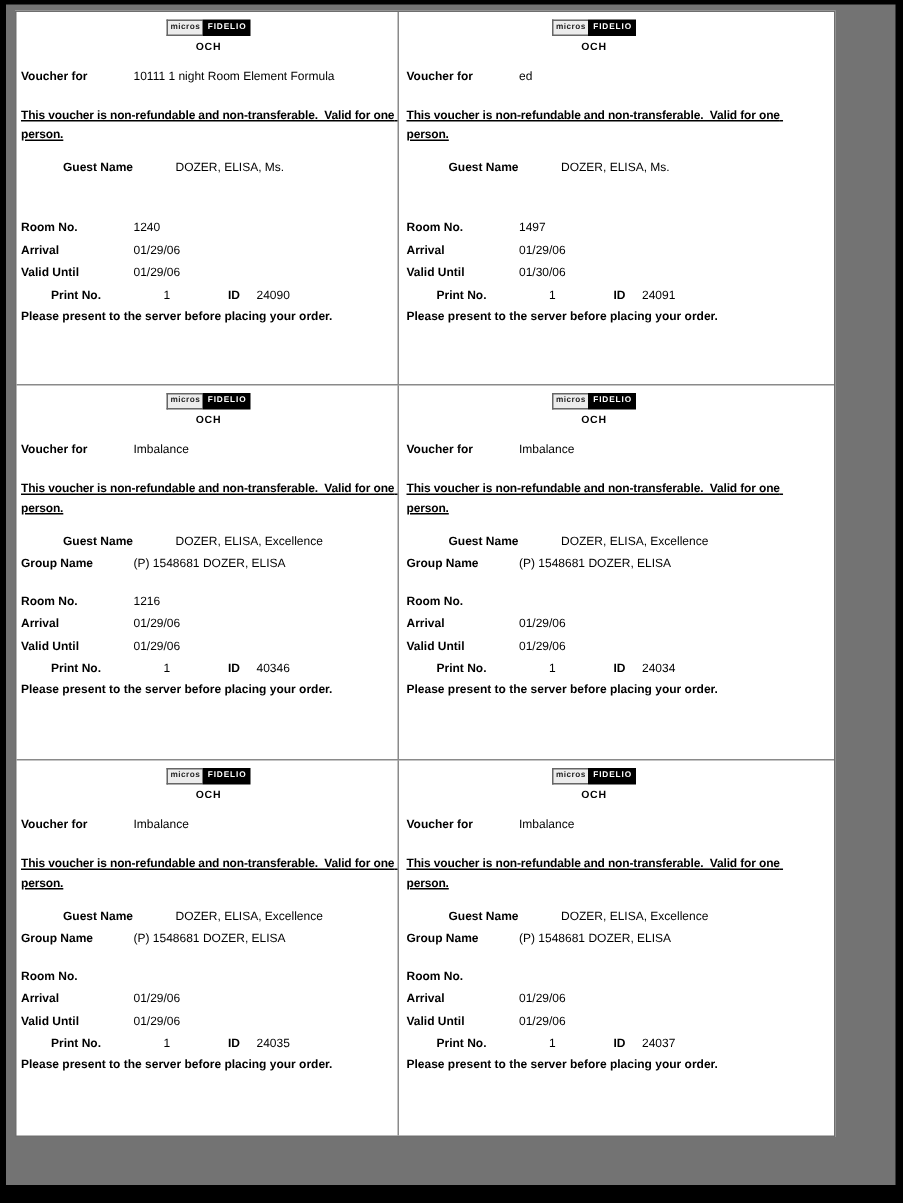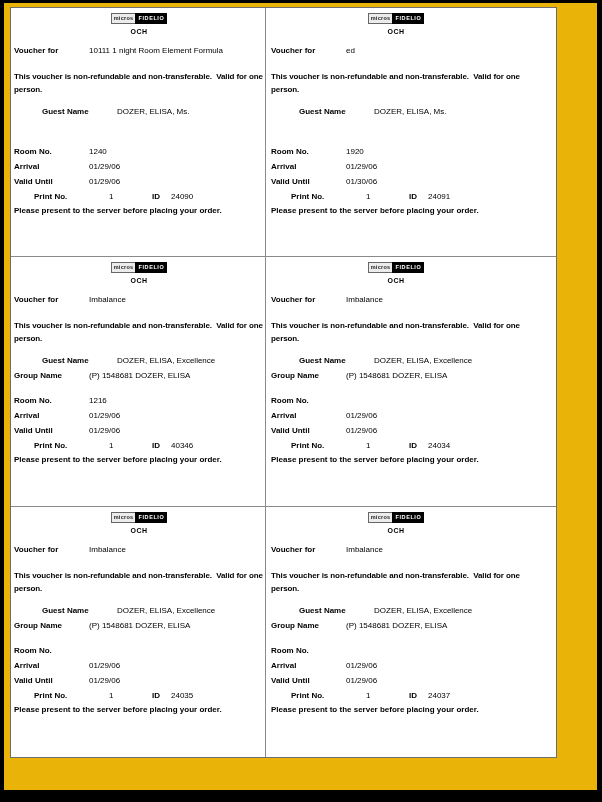--- a/index.html
+++ b/index.html
@@ -1,18 +1,18 @@
 <!DOCTYPE html>
 <html><head>
 <meta charset="utf-8">
 <style>
   * { margin:0; padding:0; box-sizing:border-box; }
   html,body { width:602px; height:802px; }
   body { background:#000; font-family:"Liberation Sans", sans-serif; color:#000; position:relative; }
-  .sheet { position:absolute; left:4px; top:3px; right:5px; bottom:12px; background:#eab308; }
+  .sheet { position:absolute; left:4px; top:3px; right:5px; bottom:12px; background:#737373; }
   .grid {
     position:absolute; left:6px; top:4px; width:547px; height:751px;
     display:grid; grid-template-columns:255px 290px; grid-template-rows:249px 250px 250px;
     border:1px solid #6e6e6e; background:#fff;
   }
   .cell { position:relative; border-right:1px solid #8a8a8a; border-bottom:1px solid #8a8a8a; }
   .cell:nth-child(2n) { border-right:none; }
   .cell:nth-child(n+5) { border-bottom:none; }
   .content { position:absolute; left:3px; top:0; width:250px; height:100%; font-size:8px; line-height:10px; }
   .cell:nth-child(2n) .content { left:5px; }
@@ -26,21 +26,21 @@
   .logo-code { font-size:7px; font-weight:bold; letter-spacing:0.5px; margin-top:3px; }
 
   .row { position:absolute; left:0; white-space:nowrap; }
   .lbl { display:inline-block; width:75px; font-weight:bold; }
   .val { display:inline-block; }
   .valw { width:43px; }
   .idl { width:19px; font-weight:bold; }
 
   .r-voucher { top:38px; }
   .disc { position:absolute; top:62px; left:0; width:100%; font-weight:bold; line-height:13px;
-          white-space:pre-wrap; letter-spacing:-0.1px; }
+          white-space:pre-wrap; letter-spacing:-0.1px;text-decoration:underline; }
   .r-guest { top:99px;margin-left:28px; }
   .r-group { top:114px; }
   .r-room { top:139px; }
   .r-arrival { top:154px; }
   .r-valid { top:169px; }
   .r-print { top:184px;padding-left:20px; }
   .note { position:absolute; top:198px; left:0; width:100%; font-weight:bold; white-space:nowrap; }
 </style>
 </head>
 <body>
@@ -73,21 +73,21 @@
         <div class="logo-wrap">
           <span class="logo">
               <span class="logo-left">micros</span>
               <span class="logo-right">FIDELIO</span>
             </span>
           <div class="logo-code">OCH</div>
         </div>
         <div class="row r-voucher"><span class="lbl">Voucher for</span><span class="val">ed</span></div>
         <div class="disc">This voucher is non-refundable and non-transferable.  Valid for one person.</div>
         <div class="row r-guest"><span class="lbl">Guest Name</span><span class="val">DOZER, ELISA, Ms.</span></div>
-        <div class="row r-room"><span class="lbl">Room No.</span><span class="val">1920</span></div>
+        <div class="row r-room"><span class="lbl">Room No.</span><span class="val">1497</span></div>
         <div class="row r-arrival"><span class="lbl">Arrival</span><span class="val">01/29/06</span></div>
         <div class="row r-valid"><span class="lbl">Valid Until</span><span class="val">01/30/06</span></div>
         <div class="row r-print"><span class="lbl">Print No.</span><span class="val valw">1</span><span class="lbl idl">ID</span><span class="val">24091</span></div>
         <div class="note">Please present to the server before placing your order.</div>
       </div>
     </div>
 
     <div class="cell">
       <div class="content">
         <div class="logo-wrap">

